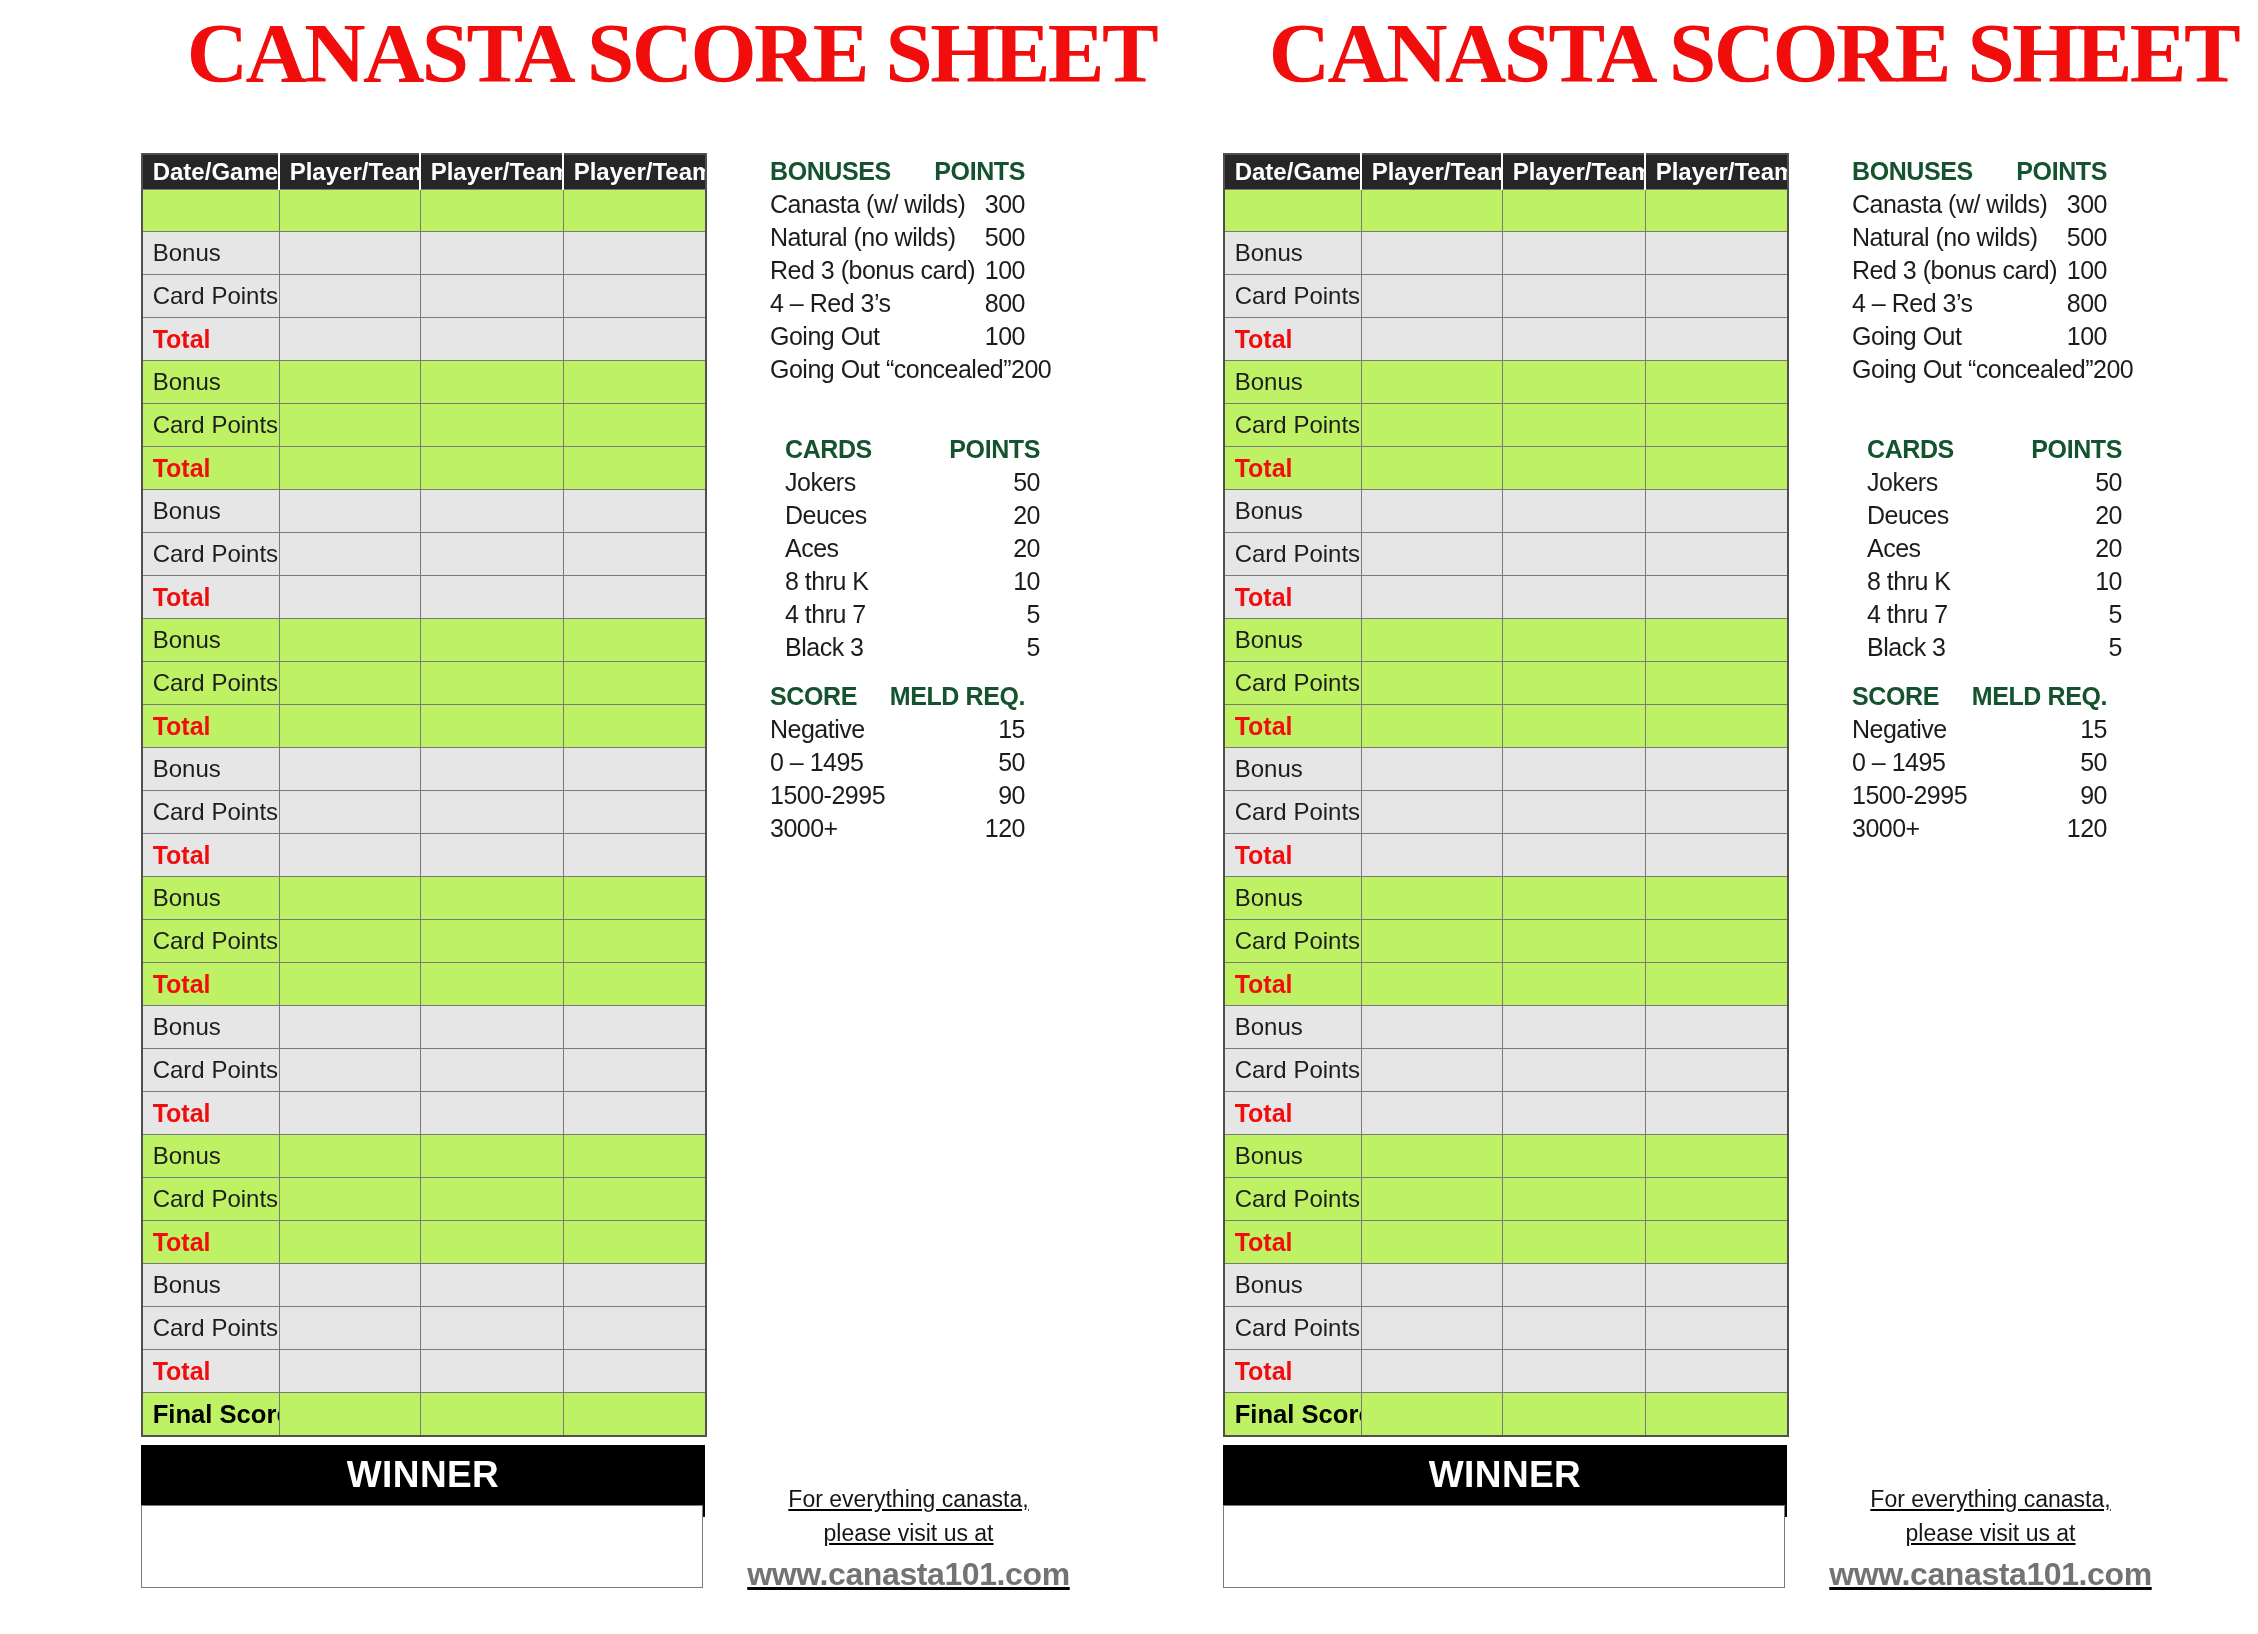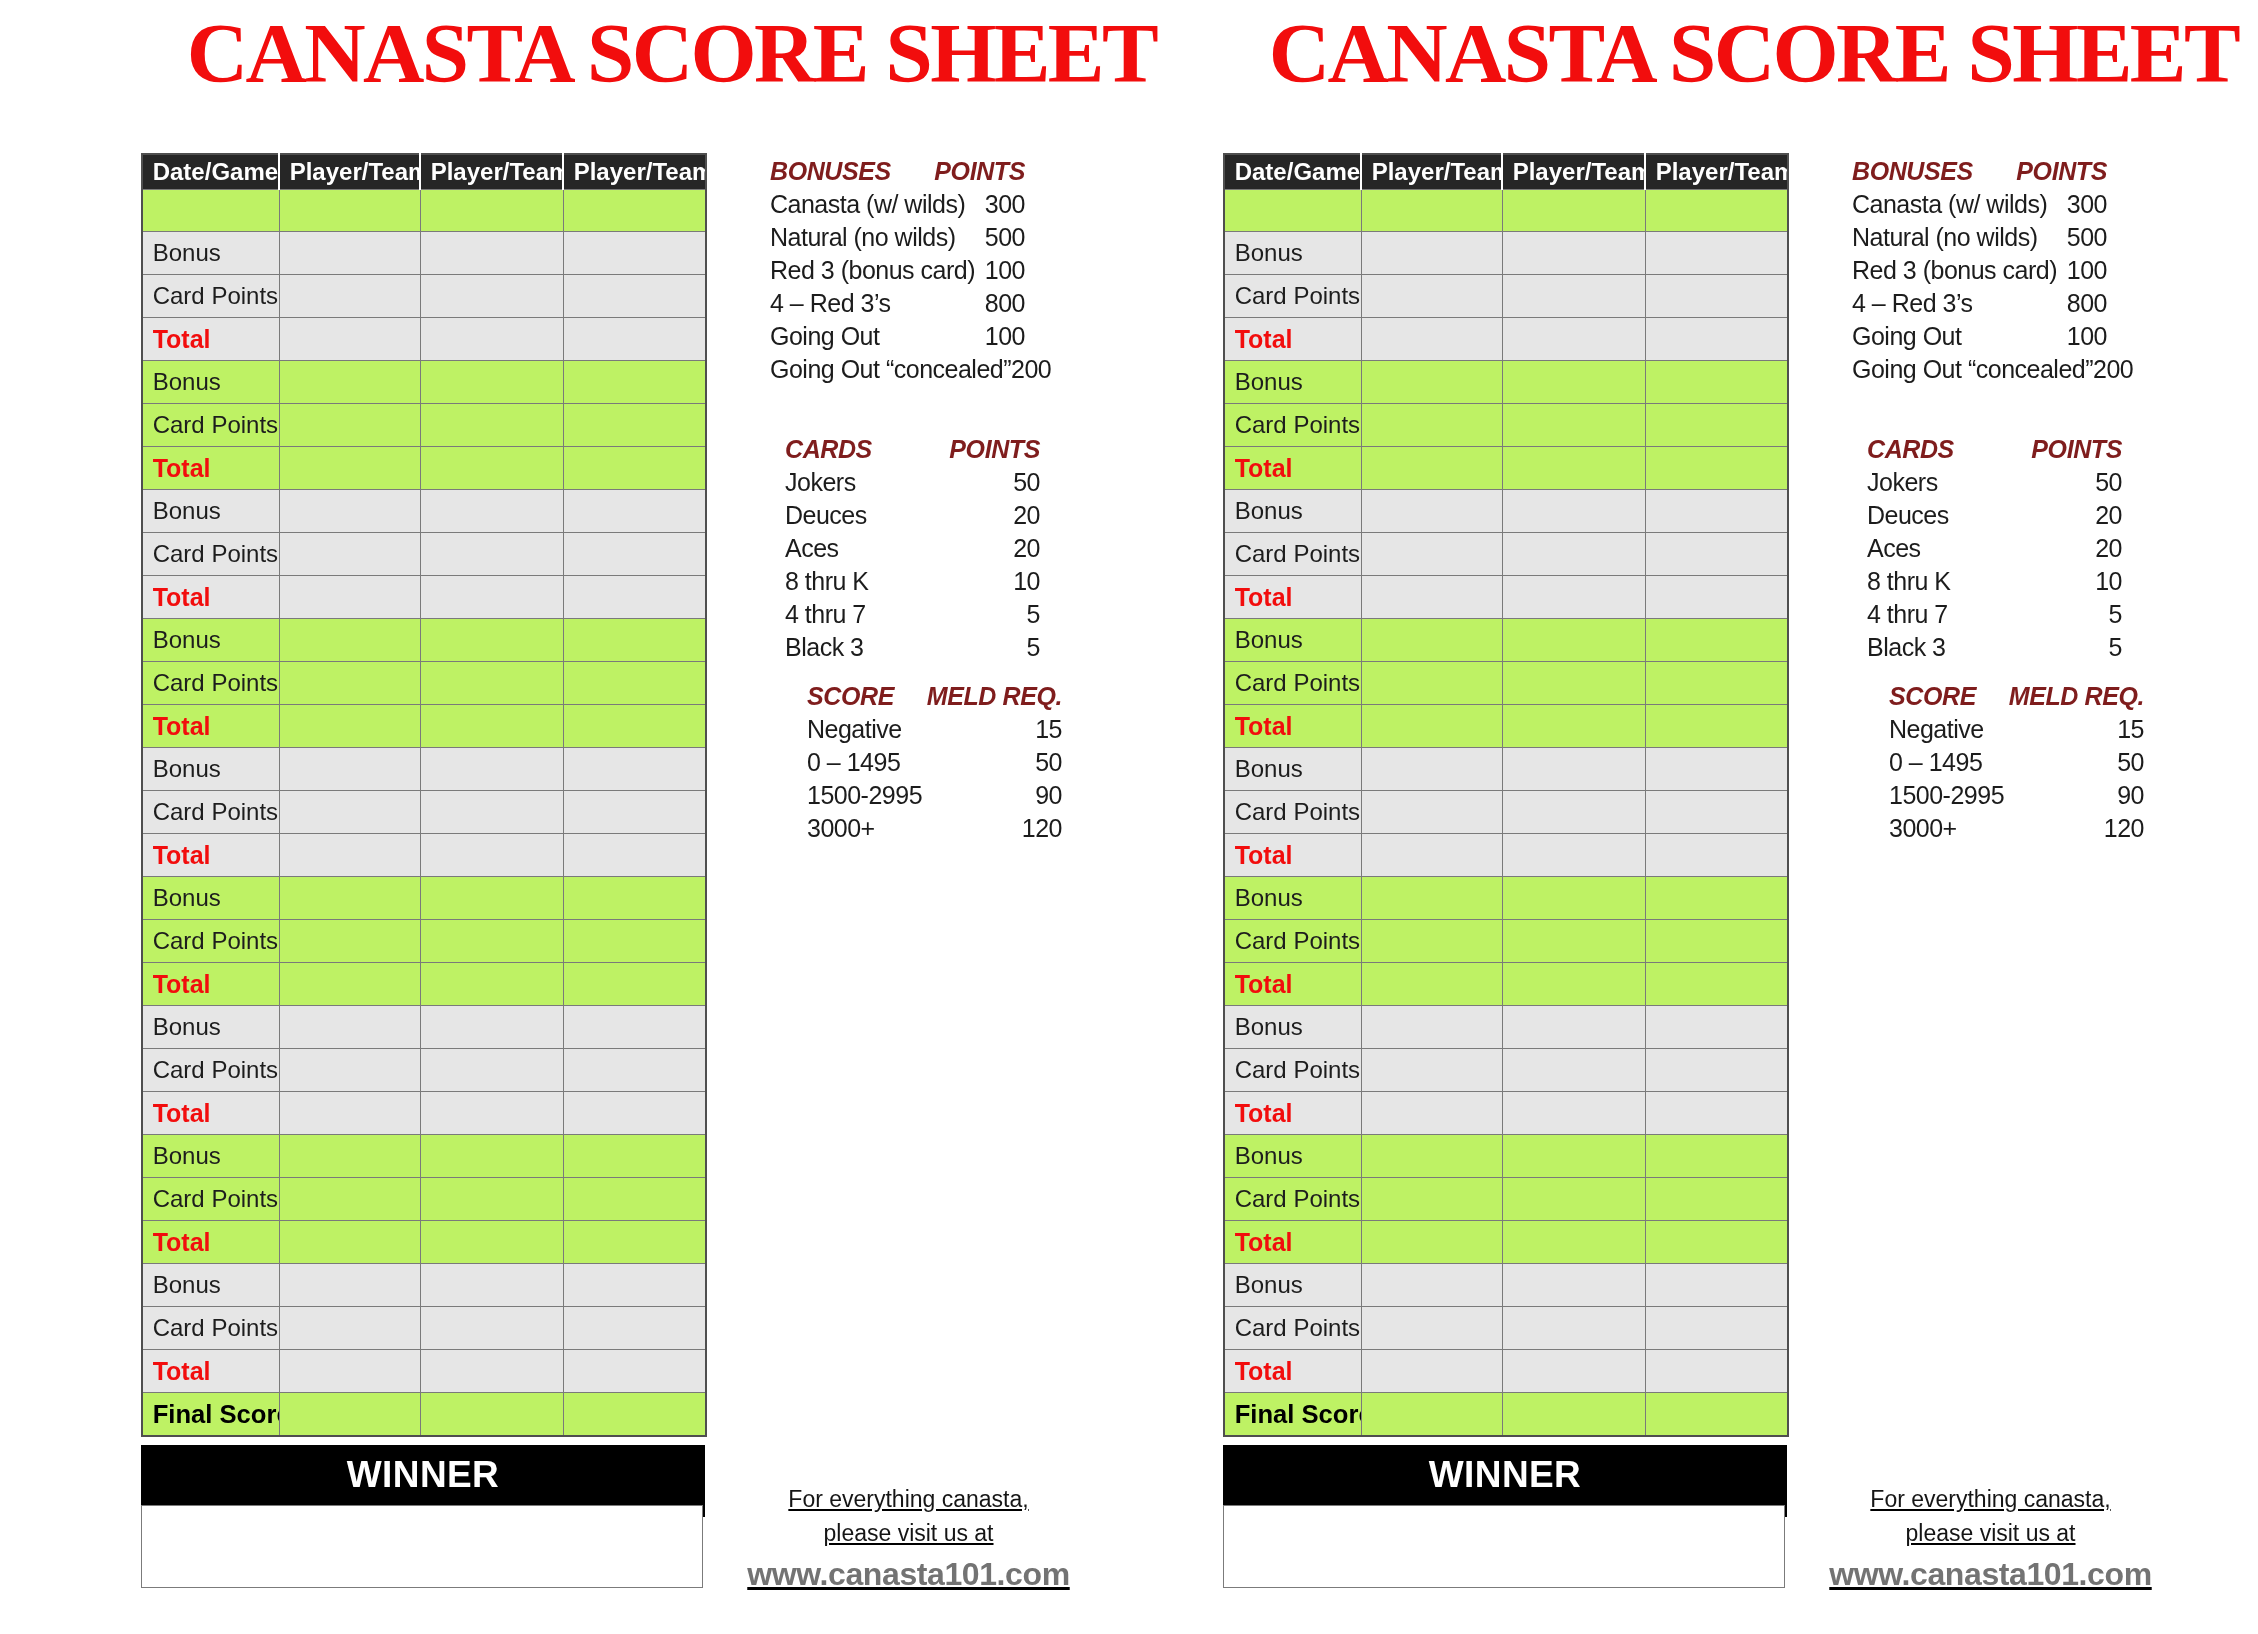--- a/index.html
+++ b/index.html
@@ -26,25 +26,25 @@
   tr.empty td{height:41px;}
   tr.final td{height:42px;}
   tr.gray td{background:#e6e6e6;}
   td.totallbl{color:#f20d0d;font-weight:bold;font-size:25px;}
   td.finallbl{font-weight:bold;font-size:25.6px;color:#000;}
 
   
   .panel-section{position:absolute;left:770px;width:255px;}
   .bonuses-section{top:155px;}
   .cards-section{top:433px;margin-left:15px;}
-  .score-section{top:680px;margin-left:37px;}
+  .score-section{top:680px;}
   .prow{display:flex;justify-content:space-between;height:33px;line-height:33px;
         font-size:25px;letter-spacing:-0.5px;color:#1c1c1c;white-space:nowrap;}
   .prow .r{text-align:right;}
-  .phead .l,.phead .r{color:#7f1d1d;font-weight:bold;font-size:25px;letter-spacing:-0.4px;font-style:italic;}
+  .phead .l,.phead .r{color:#14532d;font-weight:bold;font-size:25px;letter-spacing:-0.4px;}
 
   
   .winner{position:absolute;left:141px;top:1445px;width:564px;height:72px;background:#000000;
           color:#ffffff;text-align:center;line-height:60px;font-size:37px;font-weight:bold;
           letter-spacing:0.4px;}
   .winner-box{position:absolute;left:141px;top:1505px;width:560px;height:81px;
               border:1.8px solid #7b7b7b;background:#ffffff;}
 
   
   .footer{position:absolute;left:746px;top:1482px;width:325px;text-align:center;text-decoration:underline;}

